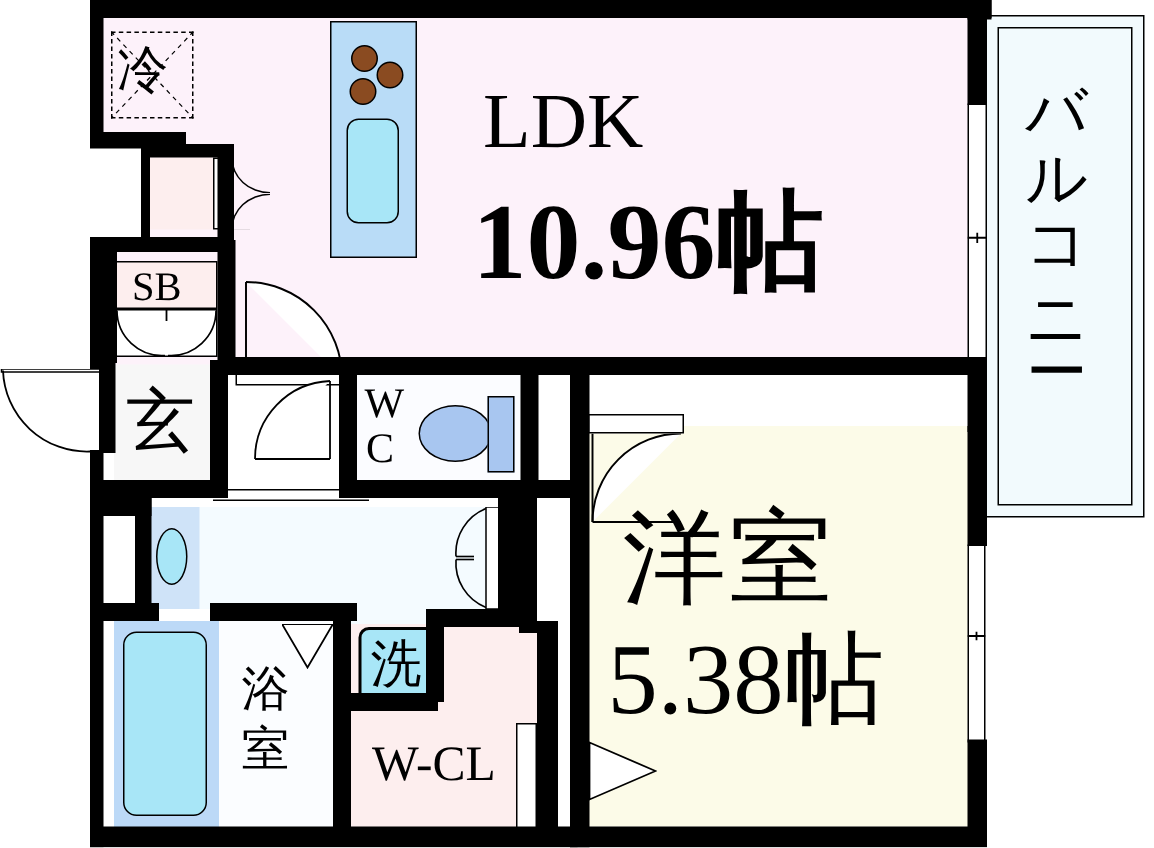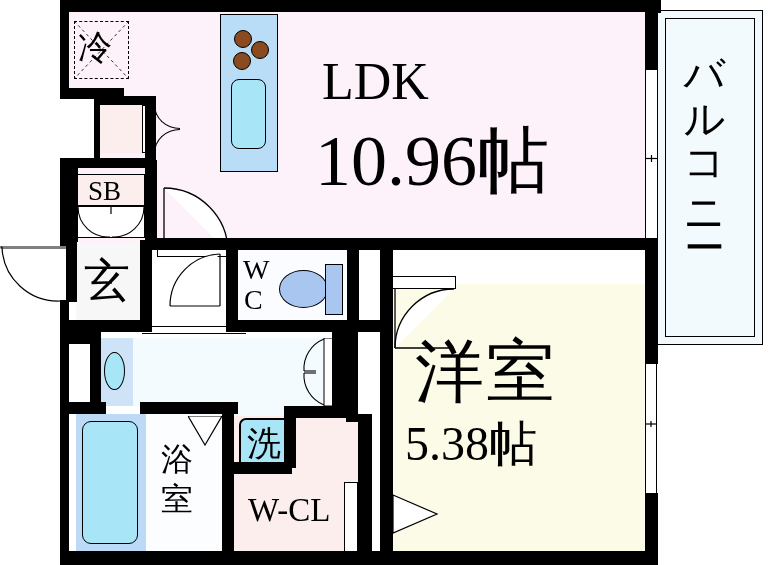--- a/index.html
+++ b/index.html
@@ -17,25 +17,25 @@
 
 <div id="plan">
 
   <div class="rect" style="left:657px;top:10px;width:106px;height:335px;background:#f2fafd;border:1.5px solid #000;"></div>
   <div class="rect" style="left:665px;top:18px;width:90px;height:319px;background:transparent;border:1px solid #000;"></div>
   <div class="vtxt" style="left:683px;top:28px;font-size:41px;letter-spacing:3px;">バルコニー</div>
 
   <div class="rect" style="left:68px;top:12px;width:585px;height:238px;background:#fdf2fa;"></div>
 
   <div class="txt" style="left:322px;top:56px;font-size:52px;font-weight:400;">LDK</div>
-  <div class="txt" style="left:315px;top:125px;font-size:72px;font-weight:400;">10.96帖</div>
+  <div class="txt" style="left:315px;top:125px;font-size:72px;font-weight:700;">10.96帖</div>
 
   <div class="rect" style="left:392px;top:284px;width:262px;height:267px;background:#fcfbe8;"></div>
   <div class="txt" style="left:415px;top:338px;font-size:69px;letter-spacing:2px;">洋室</div>
-  <div class="txt" style="left:405px;top:420px;font-size:48px;">5.38帖</div>
+  <div class="txt" style="left:405px;top:420px;font-size:67px;">5.38帖</div>
 
   <div class="rect" style="left:76px;top:243px;width:64px;height:84px;background:#f7f7f7;"></div>
   <div class="txt" style="left:84px;top:258px;font-size:46px;">玄</div>
 
   <div class="rect" style="left:236px;top:250px;width:112px;height:72px;background:#fbfcff;"></div>
   <div class="txt" style="left:243px;top:256px;font-size:28px;">W</div>
   <div class="txt" style="left:244px;top:286px;font-size:28px;">C</div>
 
   <div class="rect" style="left:279px;top:270px;width:49px;height:38px;background:#a8c6f0;border:1.3px solid #000;border-radius:50%;"></div>
   <div class="rect" style="left:325px;top:264px;width:18px;height:51px;background:#a8c6f0;border:1.3px solid #000;"></div>

